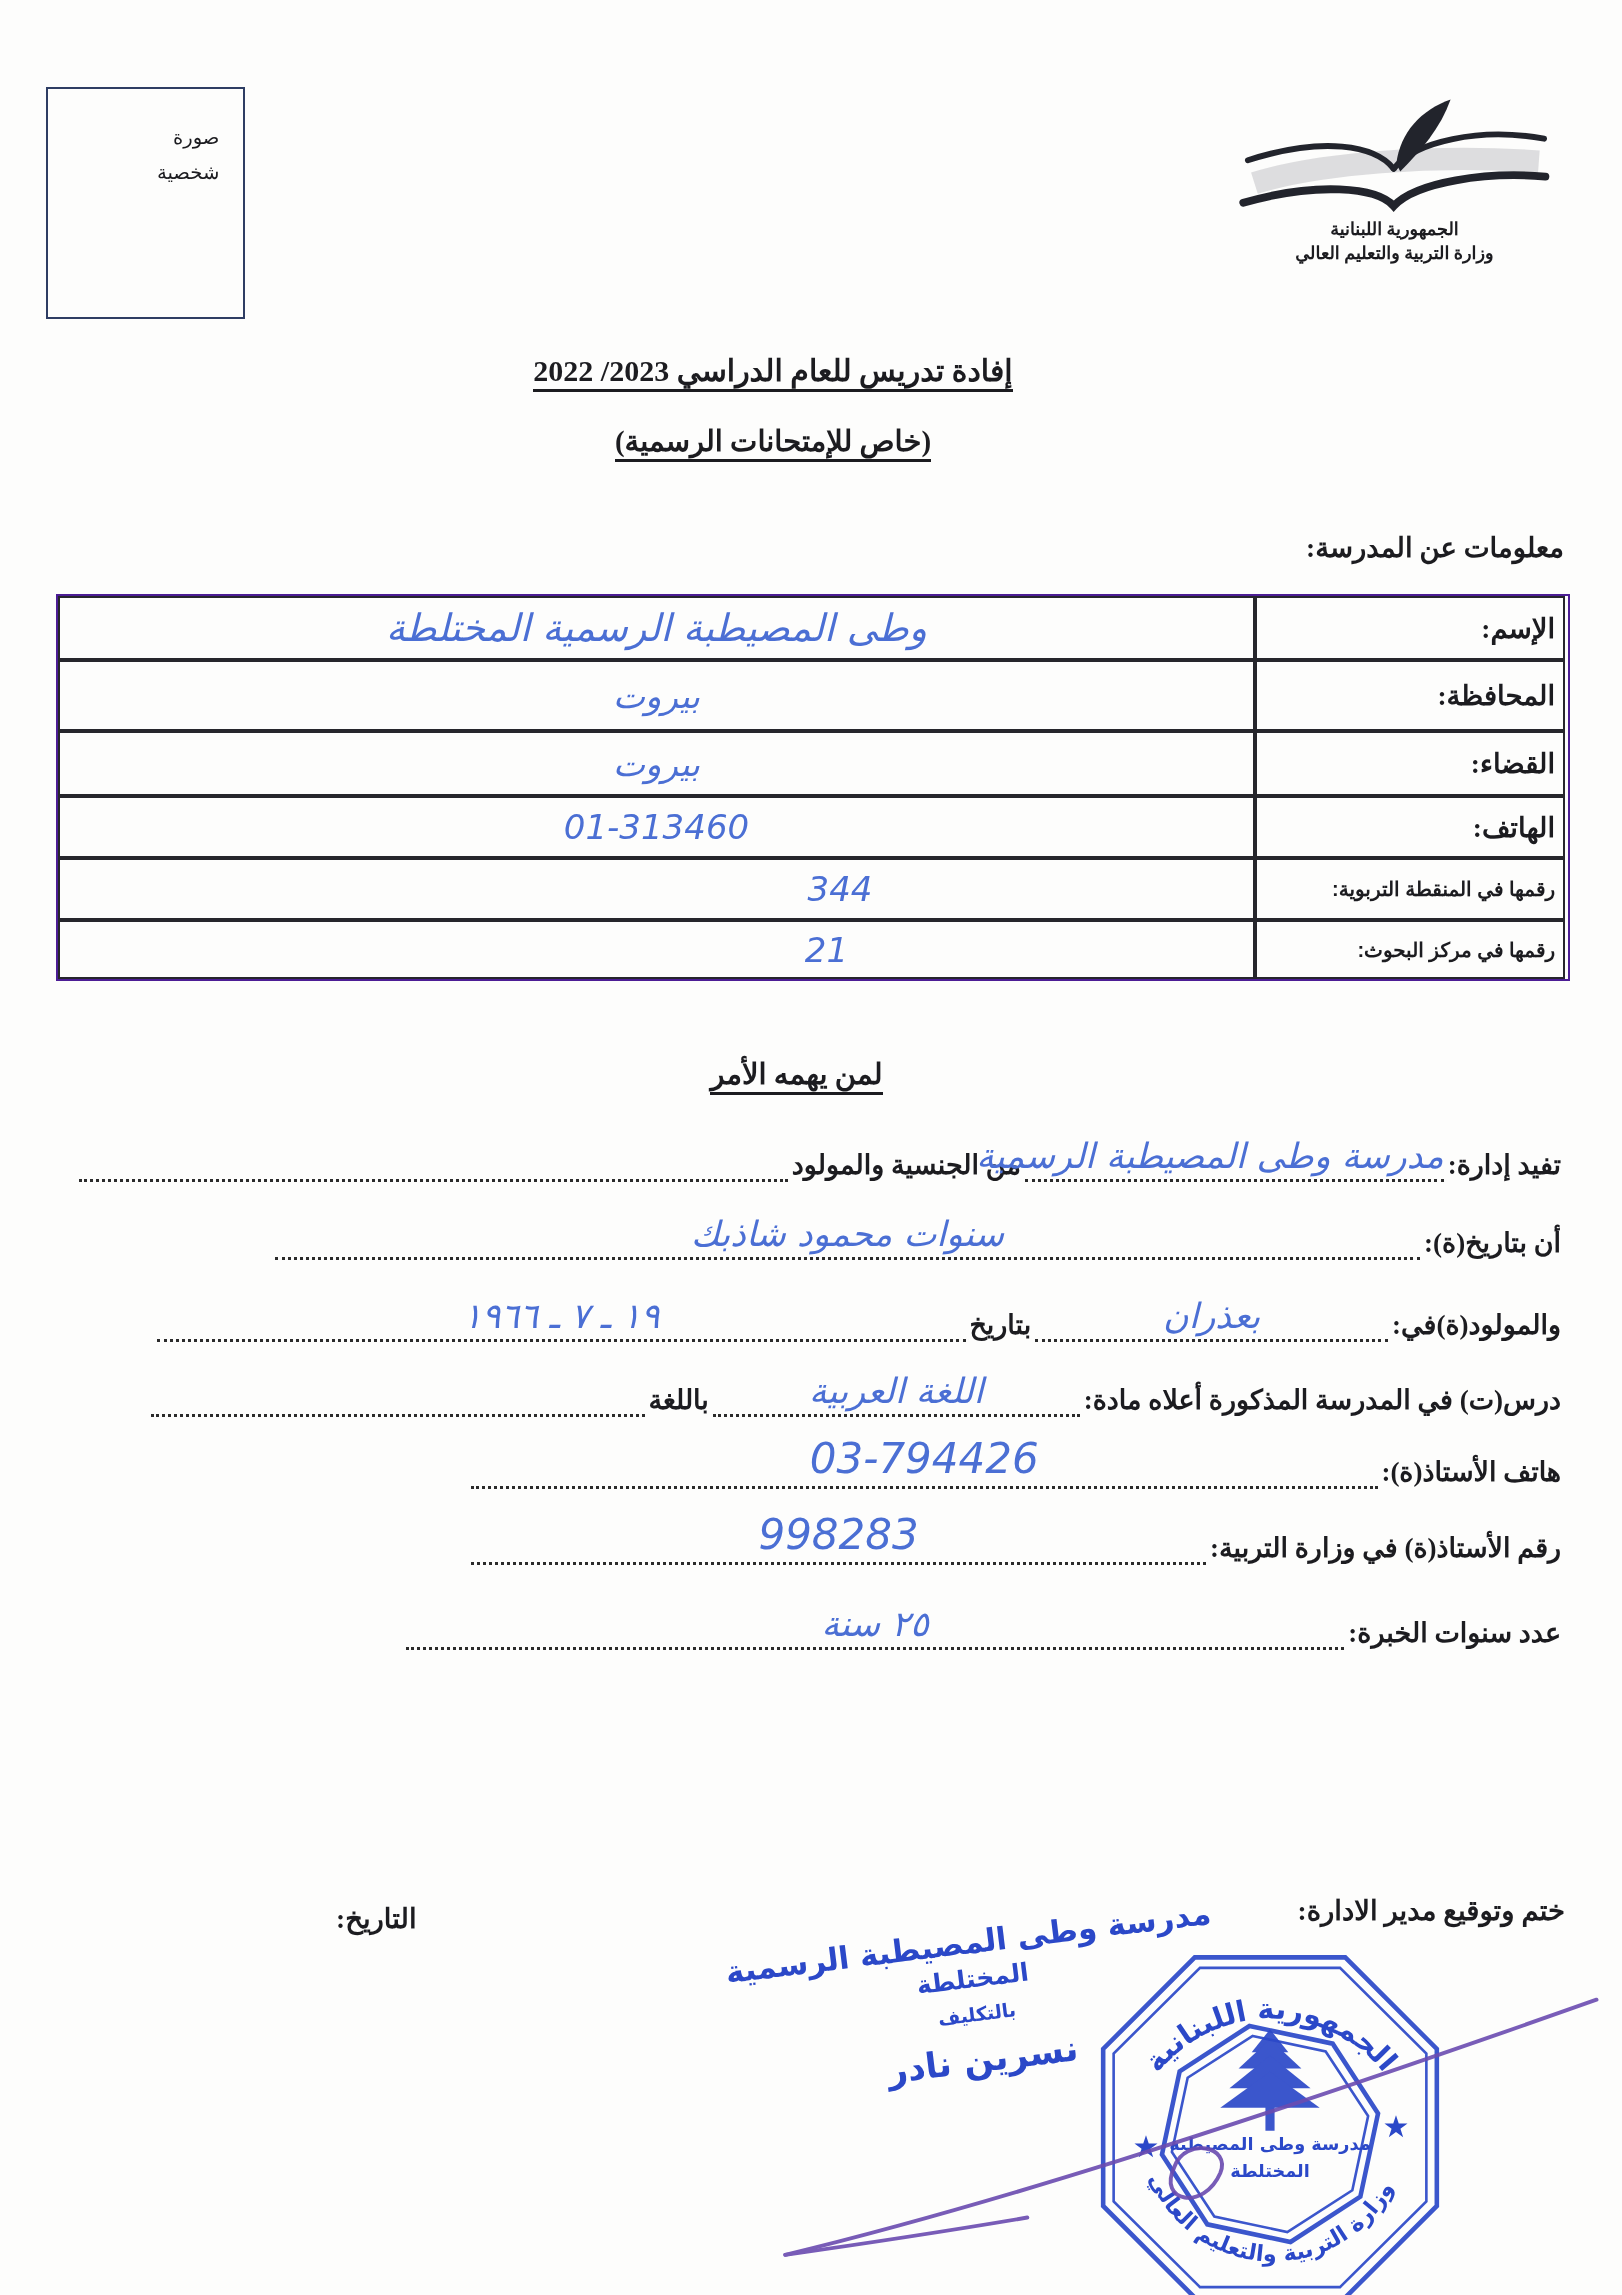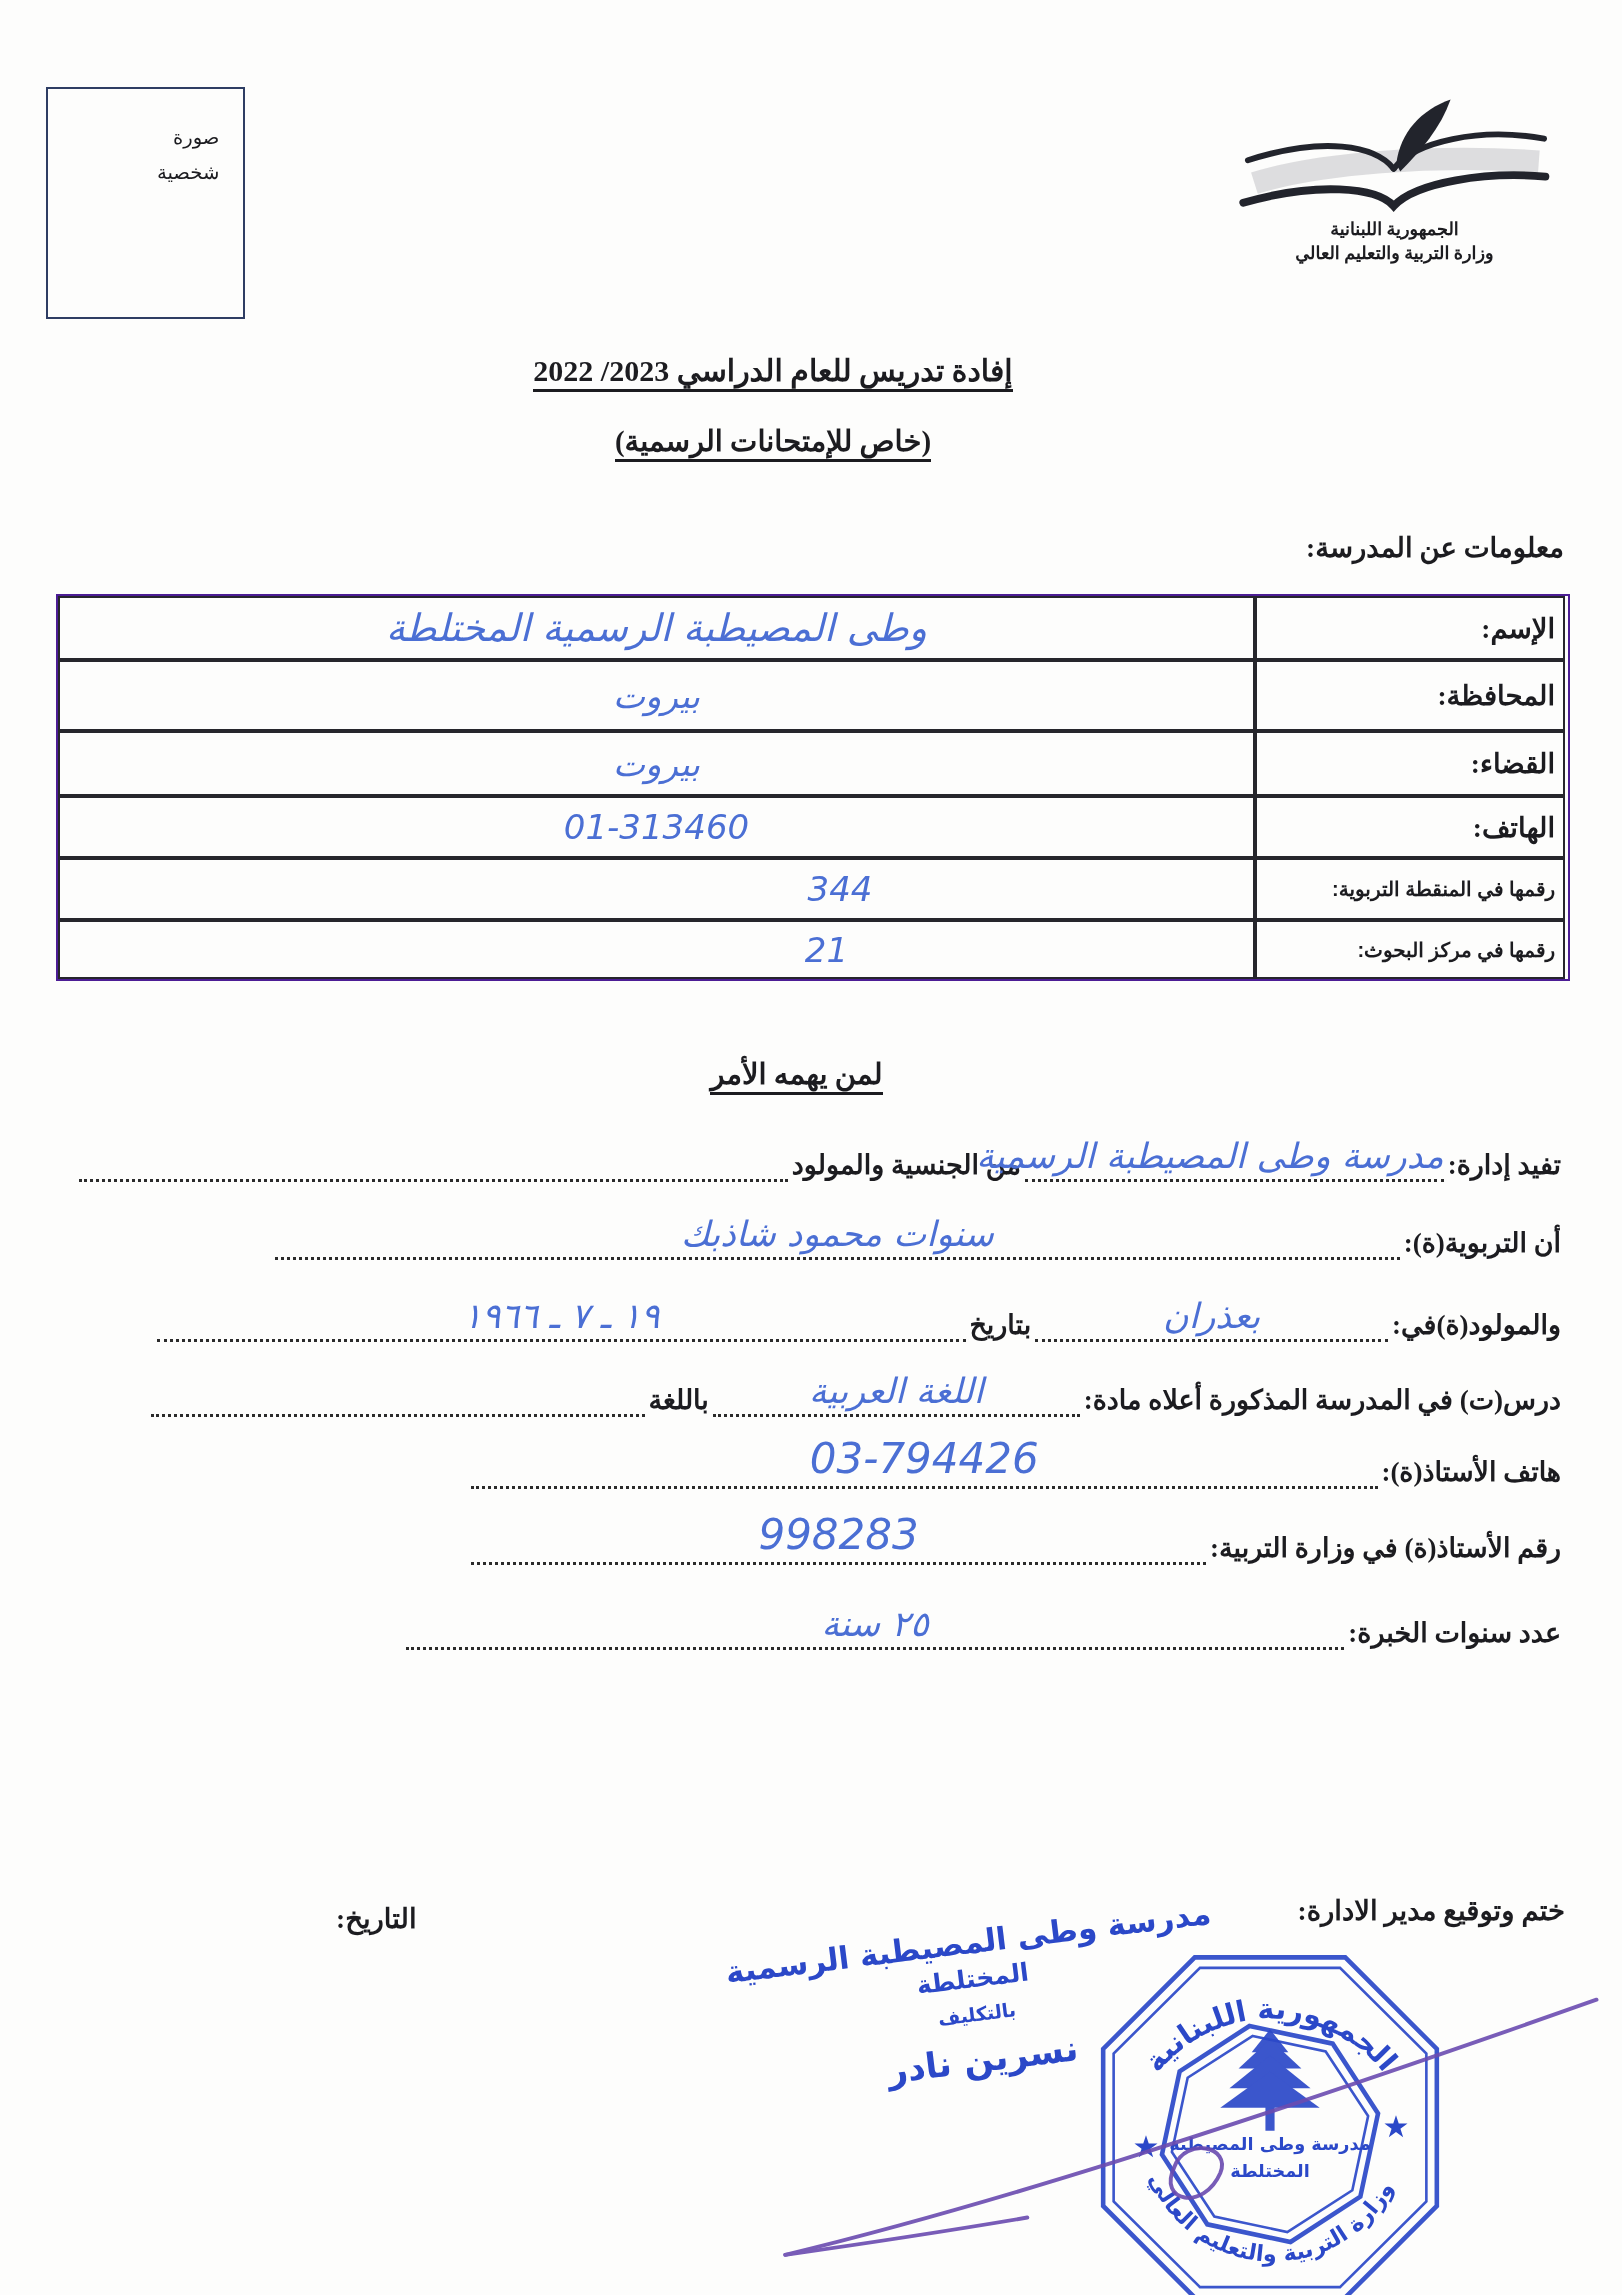--- a/index.html
+++ b/index.html
@@ -139,21 +139,21 @@
   <div class="bline" style="top:1126px;left:79px;">
     <span class="printed">تفيد إدارة:</span>
     <span class="hwslot dots" style="width:419px;">
       <span class="hw" dir="rtl">مدرسة وطى المصيطبة الرسمية</span>
     </span>
     <span class="printed">من الجنسية والمولود</span>
     <span class="dots fill"></span>
   </div>
 
   <div class="bline" style="top:1204px;left:275px;">
-    <span class="printed">أن التربوية(ة):</span>
+    <span class="printed">أن بتاريخ(ة):</span>
     <span class="hwslot dots fill">
       <span class="hw" dir="rtl">سنوات محمود شاذبك</span>
     </span>
   </div>
 
   <div class="bline" style="top:1286px;left:157px;">
     <span class="printed">والمولود(ة)في:</span>
     <span class="hwslot dots" style="width:353px;">
       <span class="hw" dir="rtl">بعذران</span>
     </span>

